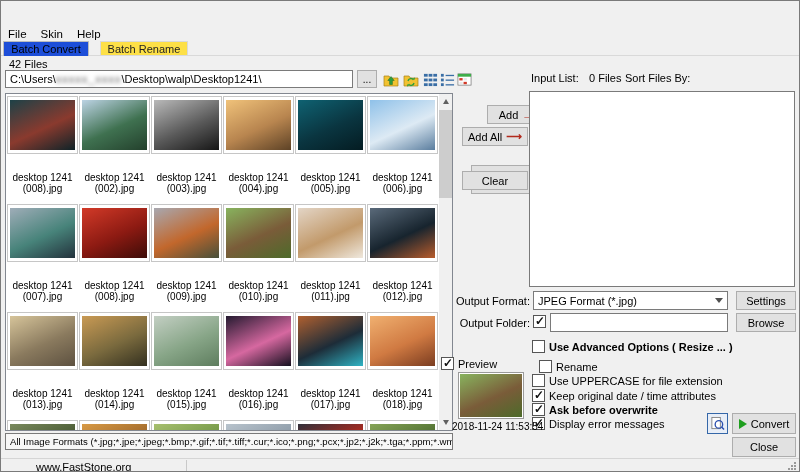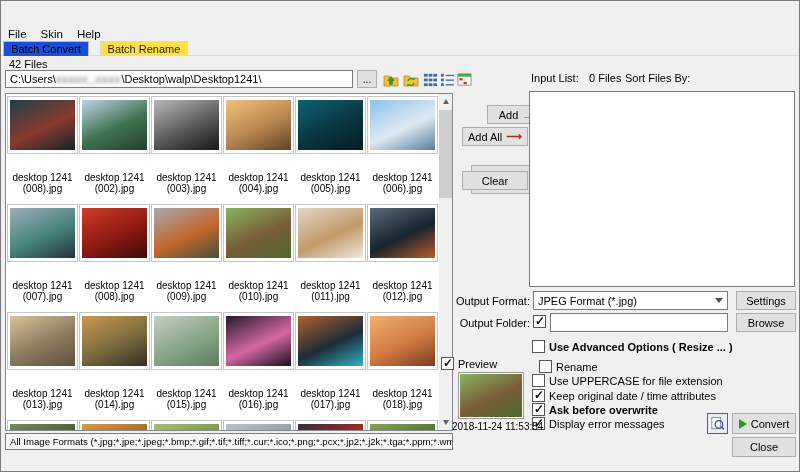--- a/index.html
+++ b/index.html
@@ -473,14 +473,19 @@
       <circle cx="9.5" cy="9" r="4" fill="none" stroke="#2a4fae" stroke-width="1.4"></circle>
       <line x1="12.3" y1="11.8" x2="15" y2="14.5" stroke="#2a4fae" stroke-width="1.6"></line>
     </svg>
   </div>
   <div id="convert-btn" class="btn">
     <span class="play-tri"></span>
     <span>Convert</span>
   </div>
   <div id="close-btn" class="btn">Close</div>
 
+  <div id="statusbar">
+    <span id="status-site">www.FastStone.org</span>
+    <span id="status-div"></span>
+    <span id="grip"></span>
+  </div>
 
 </div>
 
 </body></html>

